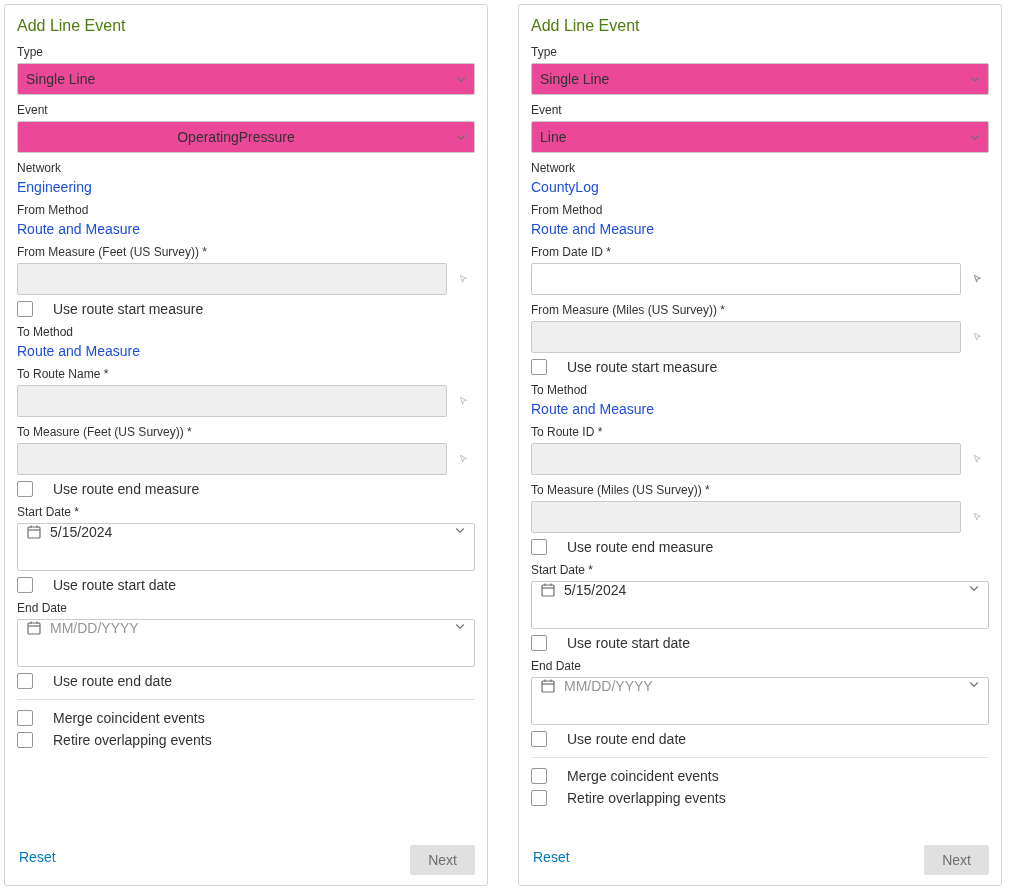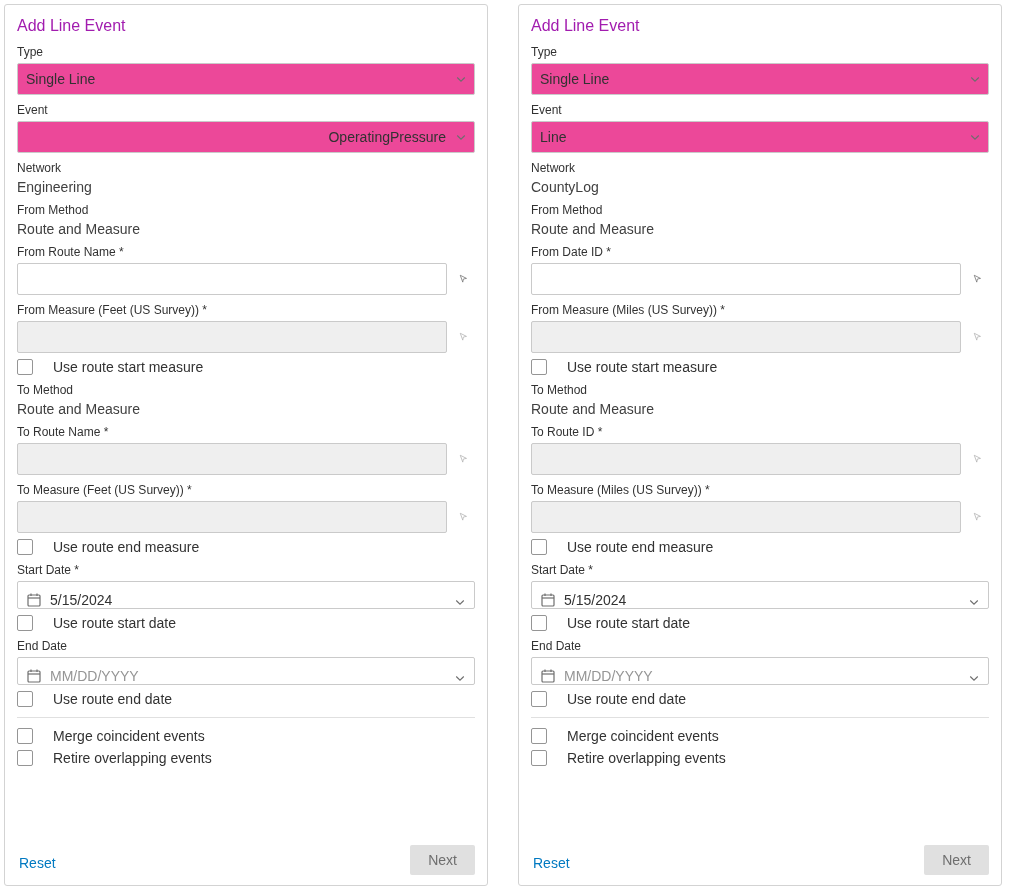--- a/index.html
+++ b/index.html
@@ -19,33 +19,33 @@
     border: 1px solid #d3d3d3;
     border-radius: 3px;
     padding: 10px 12px;
     display: flex;
     flex-direction: column;
     position: relative;
   }
   .panel-title {
     font-size: 16px;
     font-weight: 400;
-    color: #a21caf;
+    color: #4d7c0f;
     margin: 2px 0 10px 0;
   }
   .form-body { flex: 1; overflow: hidden; }
   .field { margin-bottom: 8px; }
   .label {
     font-size: 12px;
     color: #323232;
     margin-bottom: 4px;
   }
   .value-text {
     font-size: 14px;
-    color: #404040;
+    color: #1d4ed8;
     margin-top: 2px;
   }
   .select {
     width: 100%;
     height: 32px;
     border: 1px solid #cacaca;
     border-radius: 2px;
     background: #ec4899;
     padding: 0 28px 0 8px;
     font-size: 14px;
@@ -106,45 +106,45 @@
     flex-shrink: 0;
   }
   .check-label { font-size: 14px; color: #323232; cursor: pointer; }
   .divider {
     height: 1px;
     background: #e0e0e0;
     margin: 10px 0;
   }
   .date-row {
     display: flex;
-    align-items: flex-end;
+    align-items: flex-start;
     border: 1px solid #cacaca;
     border-radius: 2px;
-    height: 28px;
+    height: 48px;
     background: #fff;
     padding: 0 8px;
     cursor: pointer;
     position: relative;
   }
   .date-row .cal-icon {
     color: #6e6e6e;
     margin-right: 8px;
     flex-shrink: 0;
   }
   .date-row .date-text {
     flex: 1;
     font-size: 14px;
     color: #323232;
   }
   .date-row .date-text.placeholder { color: #959595; }
   .date-row .chev { color: #6e6e6e; }
   .footer {
     display: flex;
     justify-content: space-between;
-    align-items: flex-end;
+    align-items: flex-start;
     padding-top: 10px;
   }
   .link-btn {
     background: none;
     border: none;
     color: #0079c1;
     font-size: 14px;
     cursor: pointer;
     padding: 4px 2px;
   }
@@ -176,50 +176,39 @@
             <svg width="12" height="12" viewBox="0 0 16 16">
               <path d="M3 6l5 5 5-5" fill="none" stroke="currentColor" stroke-width="1.5"></path>
             </svg>
           </span>
       </div>
     </div>
 
     <div class="field">
       <div class="label">Event</div>
       <div class="select-wrap">
-        <button class="select" style="text-align:right;"><span>OperatingPressure</span></button>
+        <button class="select" style="text-align:center;"><span>OperatingPressure</span></button>
         <span class="chev">
             <svg width="12" height="12" viewBox="0 0 16 16">
               <path d="M3 6l5 5 5-5" fill="none" stroke="currentColor" stroke-width="1.5"></path>
             </svg>
           </span>
       </div>
     </div>
 
     <div class="field">
       <div class="label">Network</div>
       <div class="value-text">Engineering</div>
     </div>
 
     <div class="field">
       <div class="label">From Method</div>
       <div class="value-text">Route and Measure</div>
     </div>
 
-    <div class="field">
-      <div class="label">From Route Name *</div>
-      <div class="input-row">
-        <input class="text-input" value="" style="">
-        <button class="pick-btn">
-            <svg width="16" height="16" viewBox="0 0 16 16">
-              <path d="M2 2 L12 7 L7 8 L6 13 Z" fill="none" stroke="currentColor" stroke-width="1.2"></path>
-            </svg>
-          </button>
-      </div>
-    </div>
 
     <div class="field">
       <div class="label">From Measure (Feet (US Survey)) *</div>
       <div class="input-row">
         <input class="text-input disabled" disabled="" value="" style="">
         <button class="pick-btn disabled" disabled="">
             <svg width="16" height="16" viewBox="0 0 16 16">
               <path d="M2 2 L12 7 L7 8 L6 13 Z" fill="none" stroke="currentColor" stroke-width="1.2"></path>
             </svg>
           </button>

